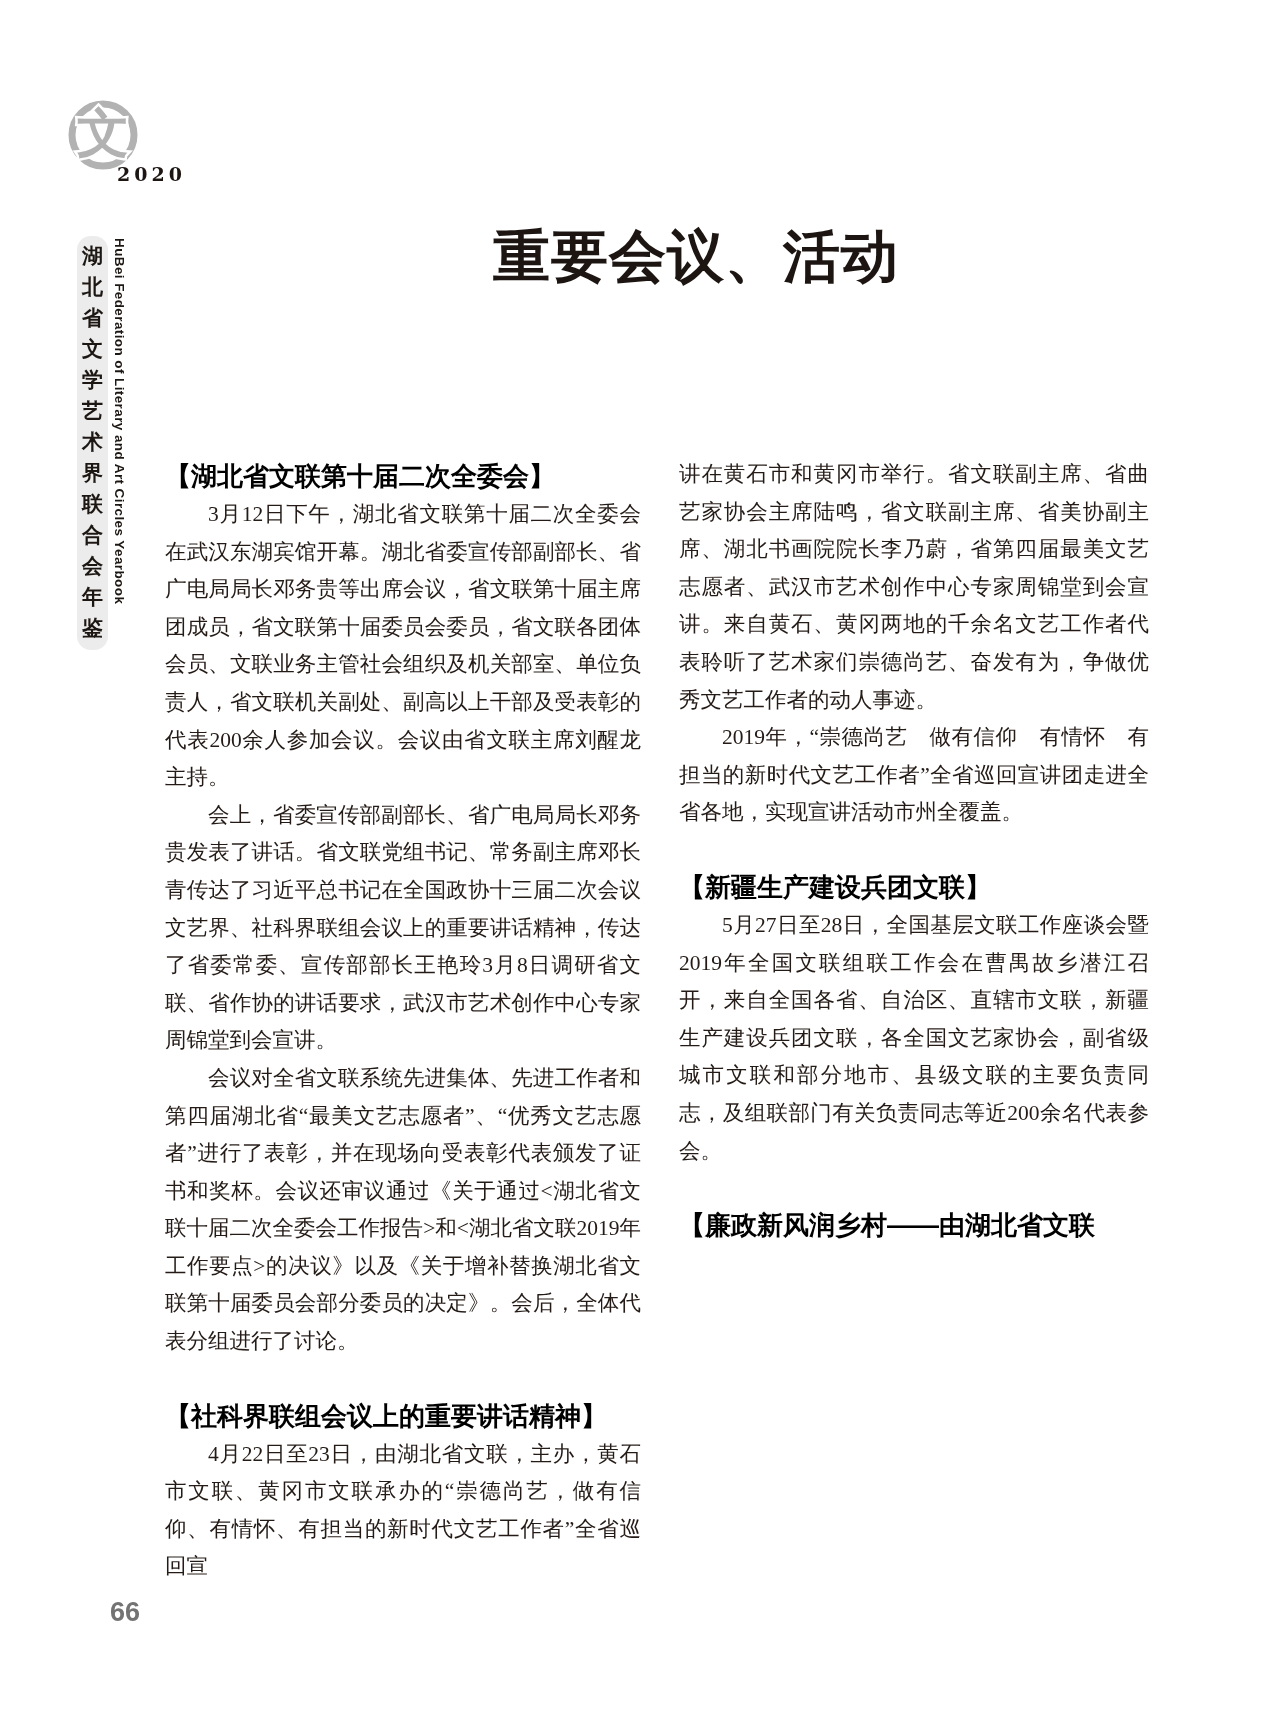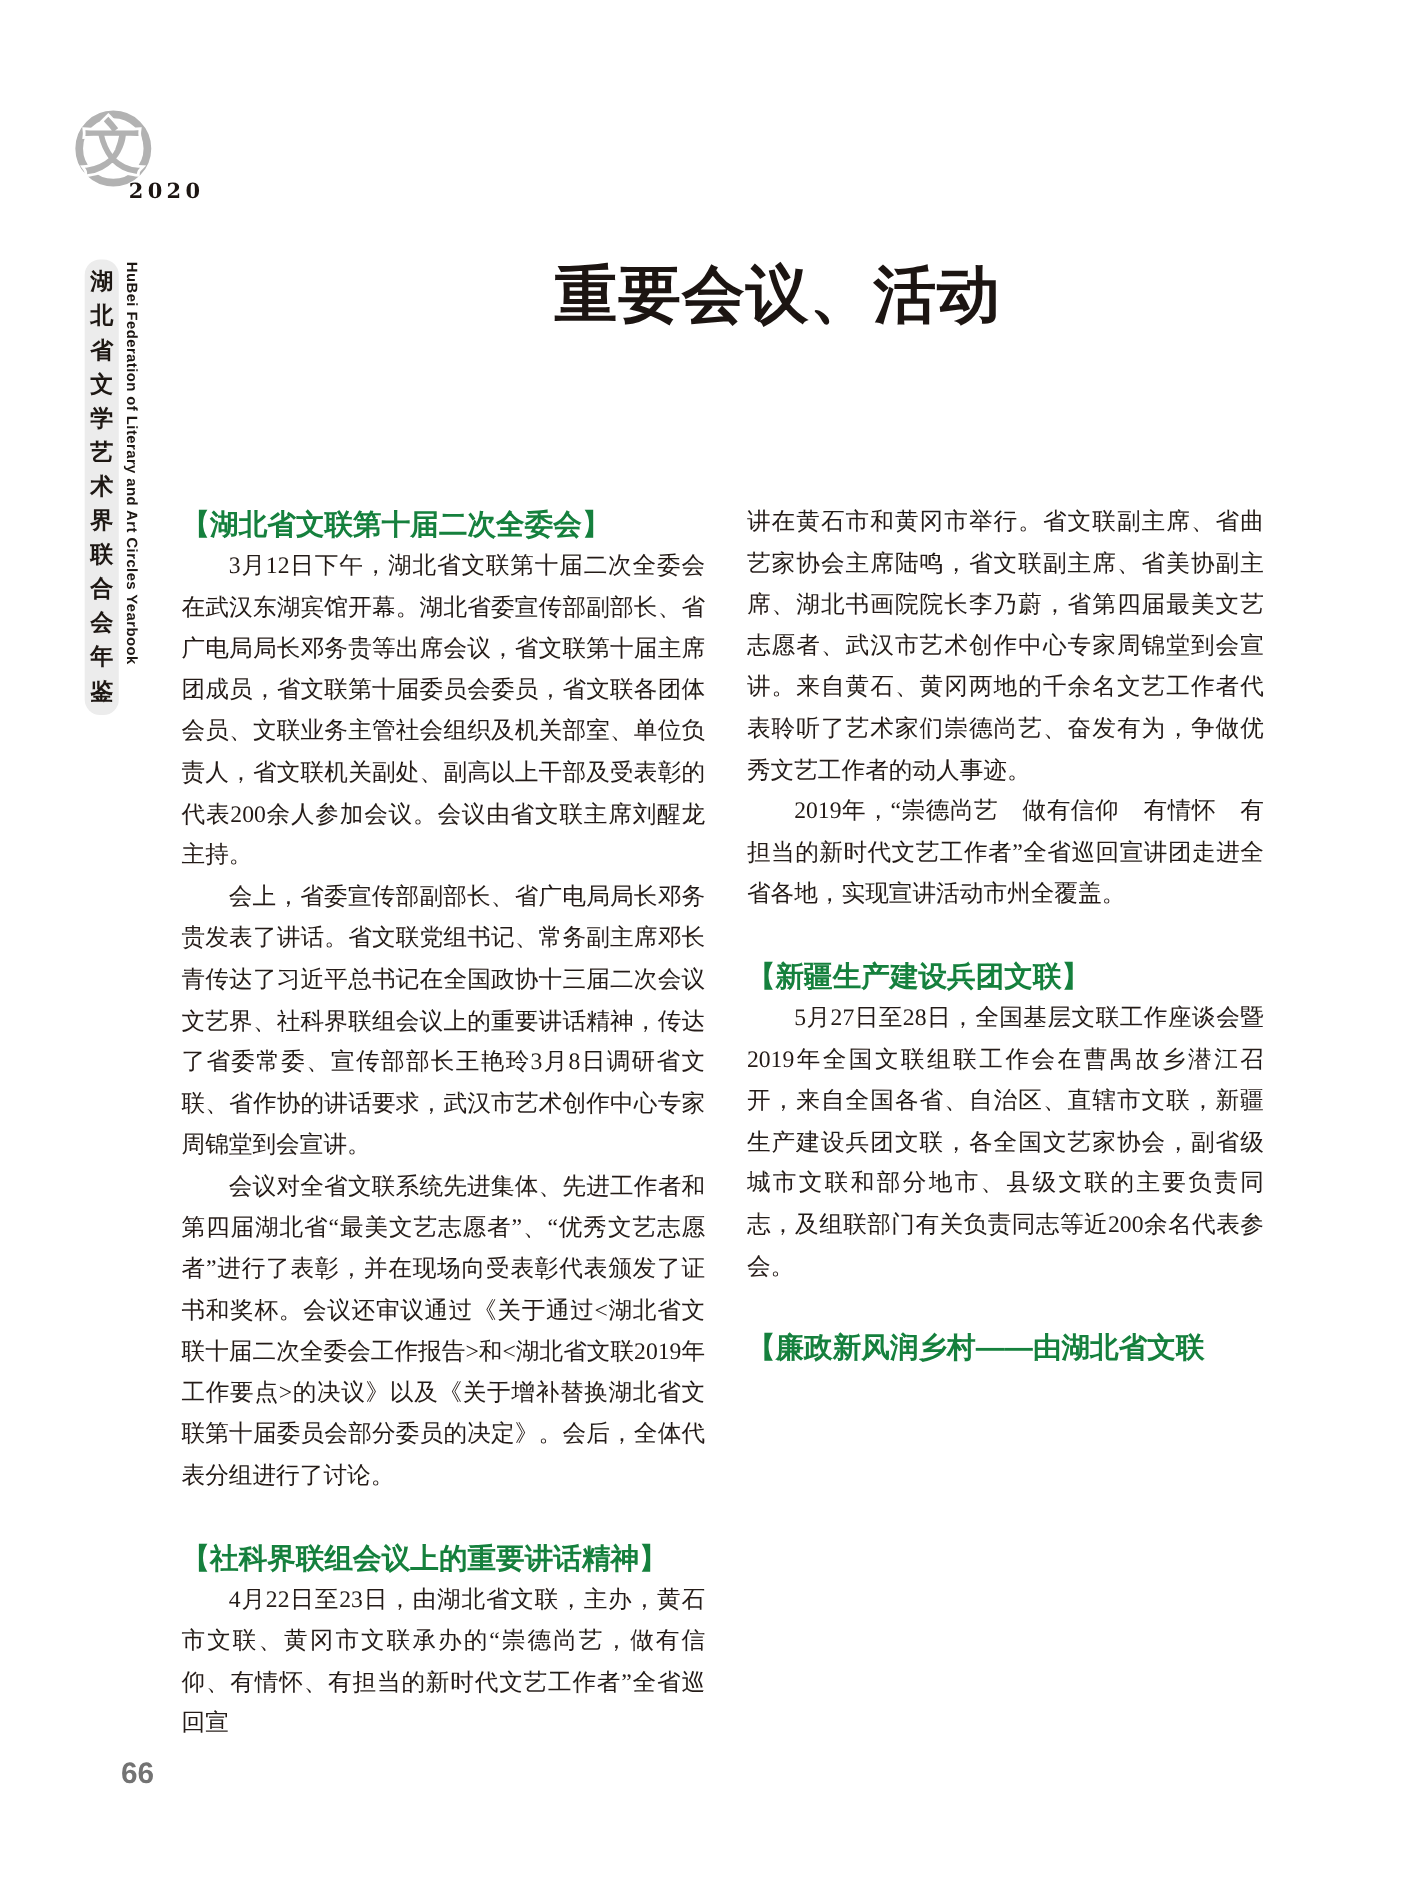--- a/index.html
+++ b/index.html
@@ -47,21 +47,21 @@
   }
   .col-left{left:165px;}
   .col-right{left:679px;width:470px;}
 
   .block{margin:0;}
   .block.para{text-indent:2em;}
   .block.para.no-indent{text-indent:0;}
   .block.header{
     font-family:"Liberation Sans","DejaVu Sans",sans-serif;font-weight:700;
     font-size:26px;line-height:40px;margin-top:35px;
-    text-indent:0;text-align:left;color:#15803d;white-space:nowrap;
+    text-indent:0;text-align:left;color:#000000;white-space:nowrap;
   }
   .block.header:first-child{margin-top:0;}
 
   
   .page-number{
     position:absolute;left:110px;top:1597px;
     font-family:"Liberation Sans","DejaVu Sans",sans-serif;
     font-weight:700;font-size:27px;color:#737373;
   }
 </style>
@@ -89,21 +89,21 @@
       <span>术</span>
       <span>界</span>
       <span>联</span>
       <span>合</span>
       <span>会</span>
       <span>年</span>
       <span>鉴</span>
     </div>
   <div class="sidebar-en">HuBei Federation of Literary and Art Circles Yearbook</div>
 
-  <h1 class="page-title" style="margin:12px;">重要会议、活动</h1>
+  <h1 class="page-title" style="margin:1px;">重要会议、活动</h1>
 
   <div class="column col-left">
       <div class="block header">【湖北省文联第十届二次全委会】</div>
       <div class="block para">3月12日下午，湖北省文联第十届二次全委会在武汉东湖宾馆开幕。湖北省委宣传部副部长、省广电局局长邓务贵等出席会议，省文联第十届主席团成员，省文联第十届委员会委员，省文联各团体会员、文联业务主管社会组织及机关部室、单位负责人，省文联机关副处、副高以上干部及受表彰的代表200余人参加会议。会议由省文联主席刘醒龙主持。</div>
       <div class="block para">会上，省委宣传部副部长、省广电局局长邓务贵发表了讲话。省文联党组书记、常务副主席邓长青传达了习近平总书记在全国政协十三届二次会议文艺界、社科界联组会议上的重要讲话精神，传达了省委常委、宣传部部长王艳玲3月8日调研省文联、省作协的讲话要求，武汉市艺术创作中心专家周锦堂到会宣讲。</div>
       <div class="block para">会议对全省文联系统先进集体、先进工作者和第四届湖北省“最美文艺志愿者”、“优秀文艺志愿者”进行了表彰，并在现场向受表彰代表颁发了证书和奖杯。会议还审议通过《关于通过&lt;湖北省文联十届二次全委会工作报告&gt;和&lt;湖北省文联2019年工作要点&gt;的决议》以及《关于增补替换湖北省文联第十届委员会部分委员的决定》。会后，全体代表分组进行了讨论。</div>
       <div class="block header">【社科界联组会议上的重要讲话精神】</div>
       <div class="block para">4月22日至23日，由湖北省文联，主办，黄石市文联、黄冈市文联承办的“崇德尚艺，做有信仰、有情怀、有担当的新时代文艺工作者”全省巡回宣</div>
     </div>
   <div class="column col-right">

